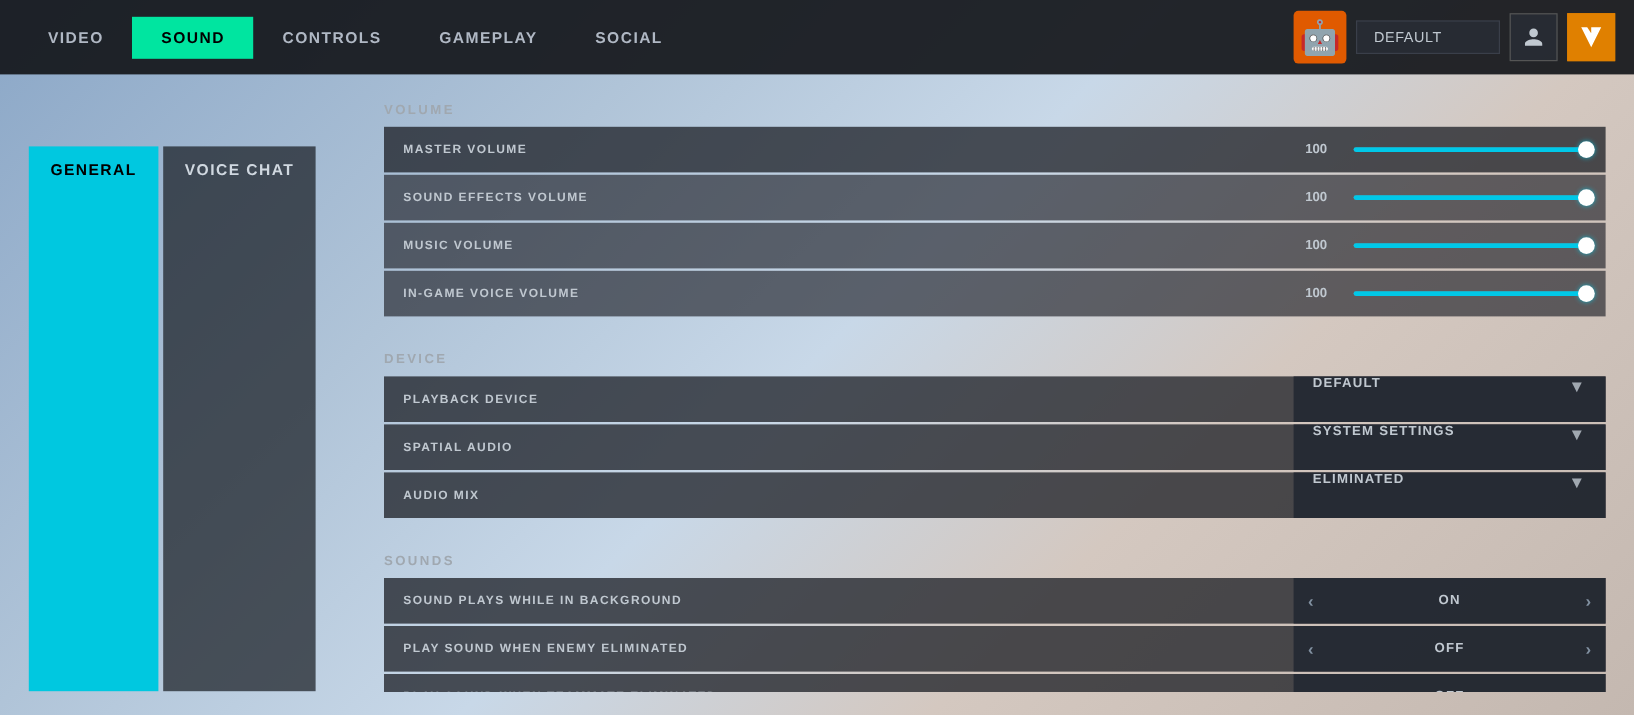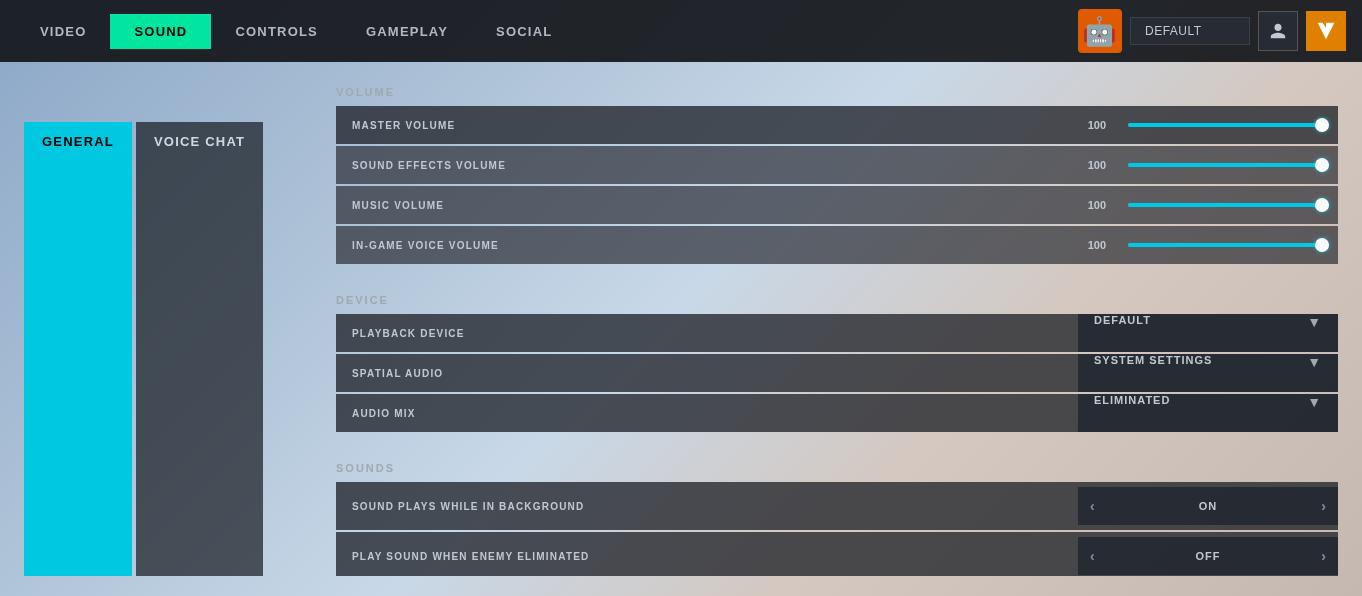--- a/index.html
+++ b/index.html
@@ -253,21 +253,21 @@
 
     .dropdown-arrow {
       color: #a0a8b0;
       font-size: 14px;
     }
 
     .toggle-row {
       display: flex;
       align-items: center;
       background: rgba(25, 28, 35, 0.75);
-      height: 48px;
+      height: 38px;
       margin-bottom: 2px;
     }
 
     .toggle-control {
       display: flex;
       align-items: center;
       min-width: 260px;
       height: 38px;
       background: rgba(35, 40, 50, 0.9);
       justify-content: space-between;
@@ -283,21 +283,20 @@
 
     .toggle-value {
       font-size: 11px;
       font-weight: 700;
       letter-spacing: 1px;
       color: #c0c8d0;
     }
 
     .section-block {
       margin-bottom: 6px;
-      margin-left: 16px;
     }
   </style>
 </head>
 <body>
 
 <div class="top-nav">
   <div class="nav-tabs">
     <button class="nav-tab">VIDEO</button>
     <button class="nav-tab active">SOUND</button>
     <button class="nav-tab">CONTROLS</button>

